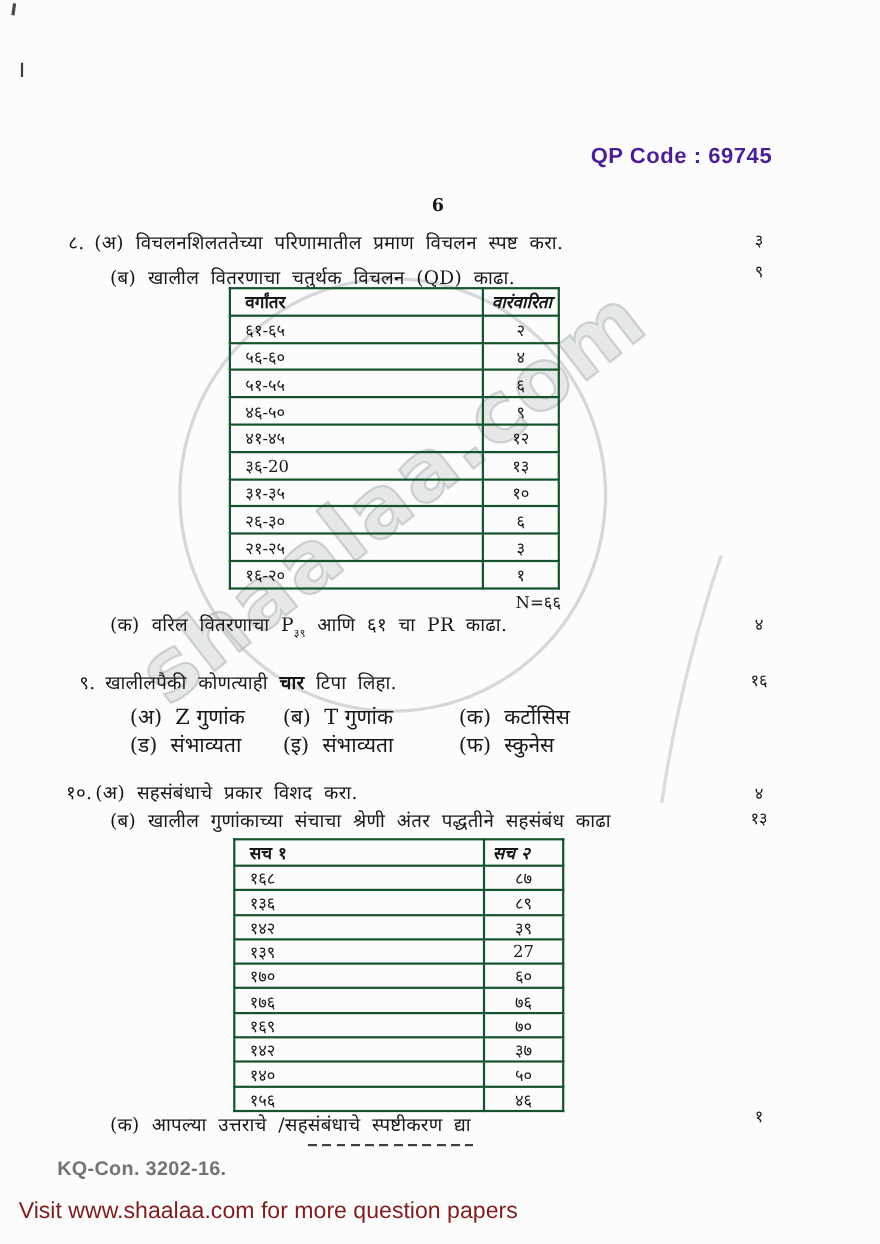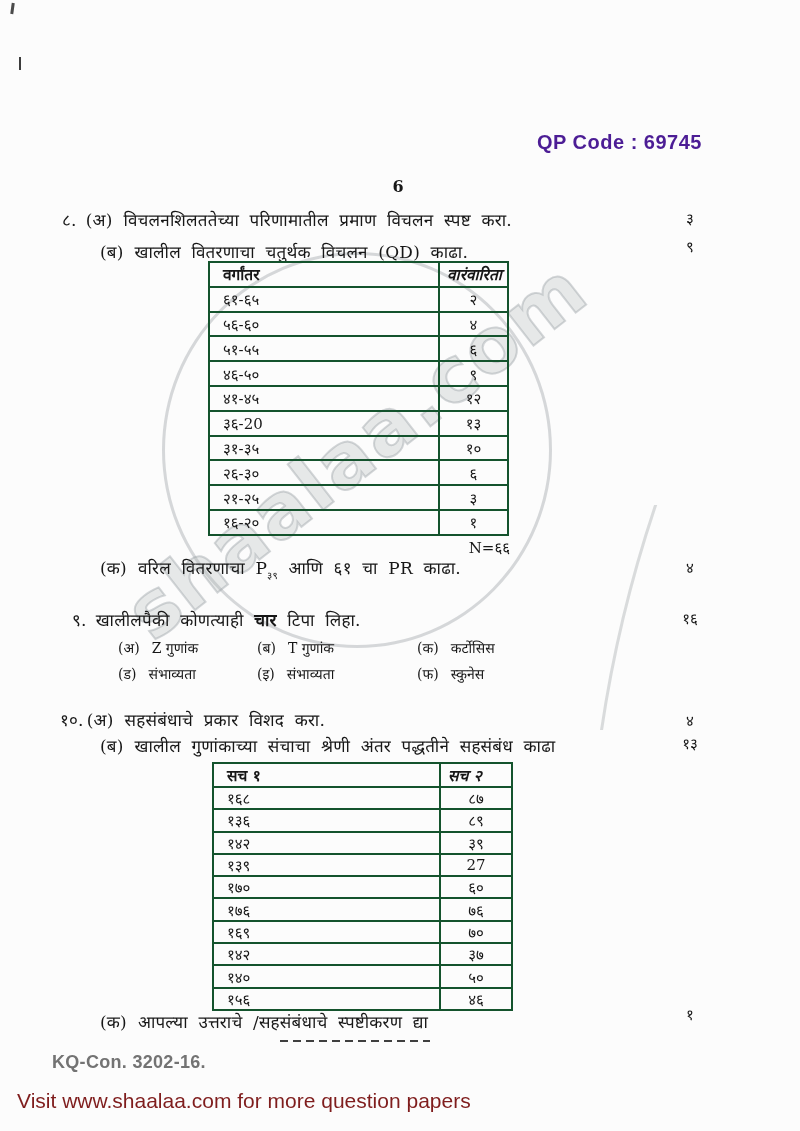--- a/index.html
+++ b/index.html
@@ -42,21 +42,21 @@
     font-weight:bold; font-size:16px; }
   
   .line { position:absolute; font-size:17px; white-space:nowrap; word-spacing:5px; letter-spacing:0.2px; }
   .qnum   { margin-right:9px; }
   .qnum10 { margin-right:3px; }
   .qlabel { margin-right:11px; }
   .bold   { font-weight:bold; }
   sub.psub { font-size:10px; vertical-align:-5px; line-height:0; }
   .marks { position:absolute; left:670px; width:40px; text-align:center; font-size:15px; }
   
-  .opt { position:absolute; font-size:14px; white-space:nowrap; }
+  .opt { position:absolute; font-size:19px; white-space:nowrap; }
   .opt .olabel { margin-right:12px; }
   
   table.qtable { position:absolute; border-collapse:collapse; table-layout:fixed; }
   .qtable th, .qtable td {
     border:2px solid #14532d; font-size:15px; font-weight:normal;
     text-align:left; padding:0 0 0 13px; overflow:hidden;
   }
   .qtable th { font-weight:bold; font-size:15.5px; }
   .qtable th:nth-child(2) { padding-left:7px;font-style:italic; }
   .qtable td:nth-child(2) { text-align:center; padding:0; }

